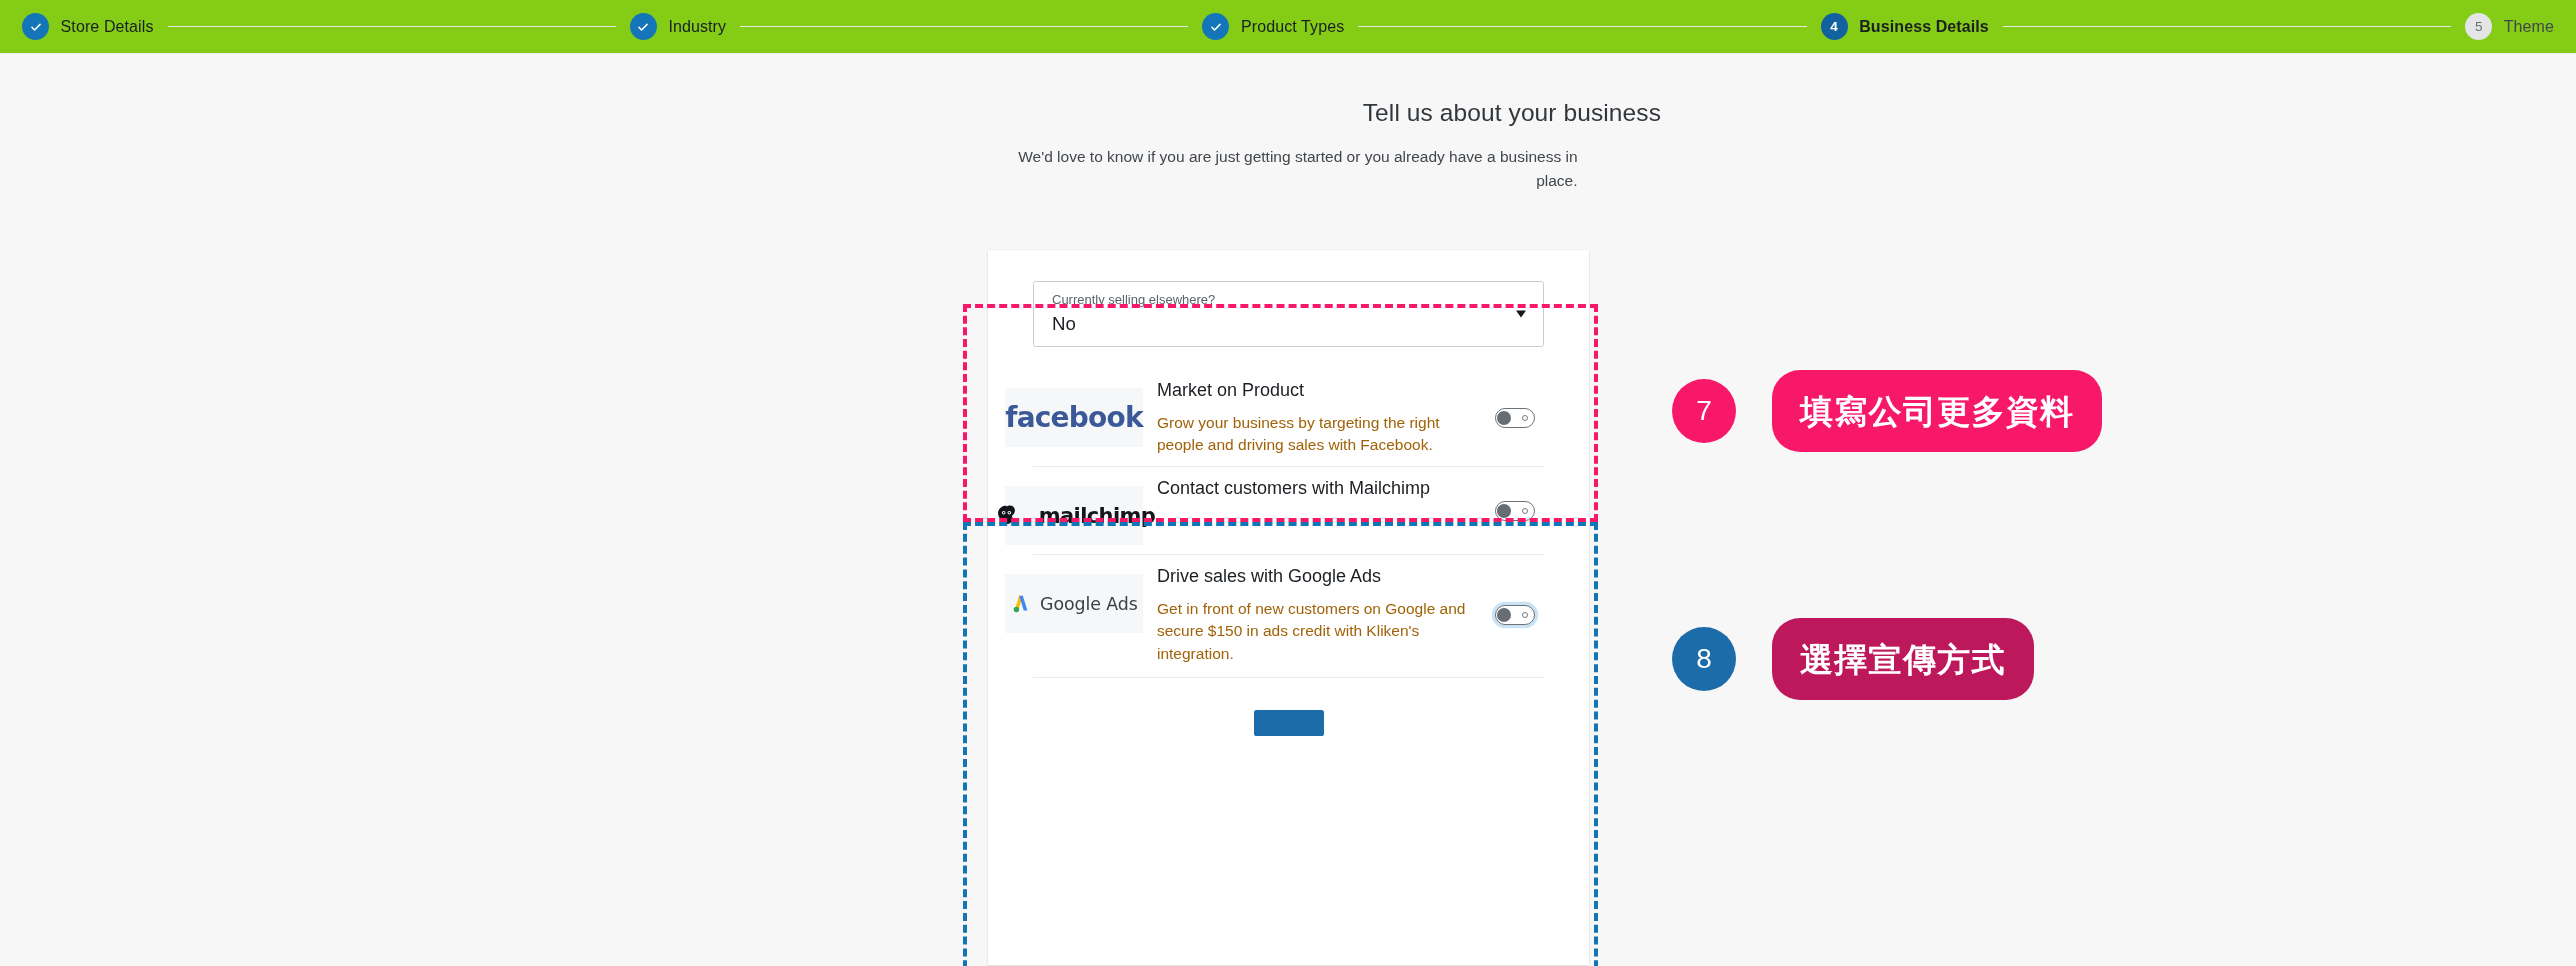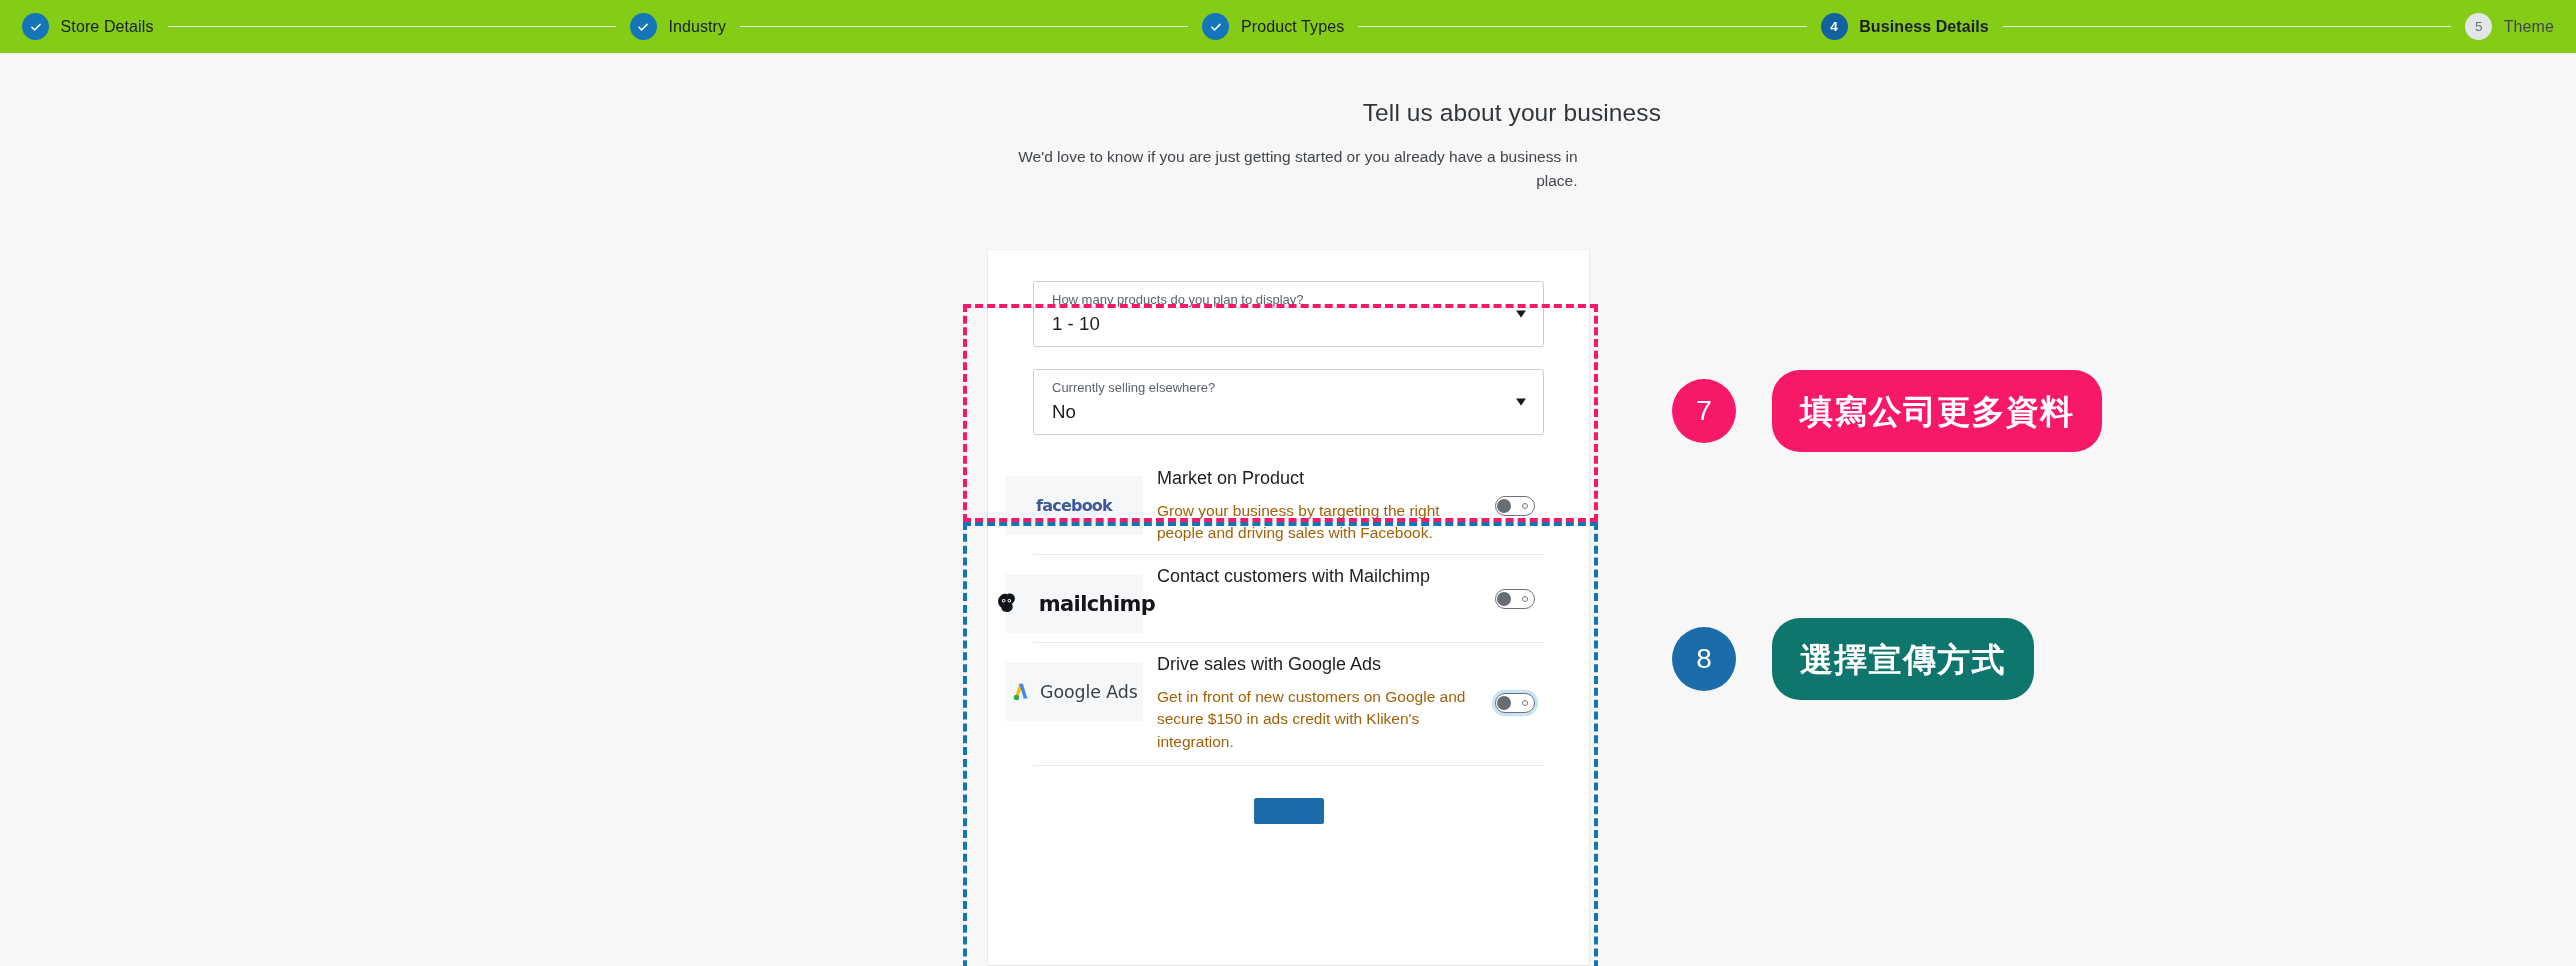--- a/index.html
+++ b/index.html
@@ -178,21 +178,21 @@
     background: #f6f7f8;
     flex: 0 0 auto;
     display: flex;
     align-items: center;
     justify-content: center;
     margin-top: 9px;
     margin-left: -28px;
   }
   .logo-facebook {
     font-family: "DejaVu Sans", sans-serif;
-    font-size: 16px;
+    font-size: 28px;
     font-weight: 700;
     color: #3b5998;
     letter-spacing: -0.8px;
   }
   .logo-mailchimp {
     display: flex;
     align-items: center;
     gap: 19px;
   }
   .logo-mailchimp .mc-text {
@@ -341,21 +341,21 @@
     line-height: 1;
     white-space: nowrap;
     font-family: "DejaVu Sans", sans-serif;
     border-radius: 28px;
   }
   .callout-7 { left: 1672px; top: 316px; }
   .callout-7 .callout-badge { background: #f8186a; }
   .callout-7 .callout-label { background: #f8186a; }
   .callout-8 { left: 1672px; top: 564px; }
   .callout-8 .callout-badge { background: #1b6ca8; }
-  .callout-8 .callout-label { background: #0f766e; text-align: right; }
+  .callout-8 .callout-label { background: #be185d; text-align: right; }
 </style>
 </head>
 <body>
 
 <div class="stepper-bar">
 
   <div class="step">
     <span class="step-marker done">
       <svg class="check-glyph" viewBox="0 0 24 24" aria-hidden="true">
         <path d="M5 12.5l4.5 4.5L19 7.5" fill="none" stroke="#ffffff" stroke-width="2.6" stroke-linecap="round" stroke-linejoin="round"></path>
@@ -401,25 +401,20 @@
 <div class="main-area">
 
   <div class="headline-block">
     <h1 class="headline">Tell us about your business</h1>
     <p class="subhead">We'd love to know if you are just getting started or you already have a business in place.</p>
   </div>
 
   <div class="form-card">
     <div class="card-inner">
 
-      <div class="select-field">
-        <div class="select-label">How many products do you plan to display?</div>
-        <div class="select-value">1 - 10</div>
-        <span class="caret"></span>
-      </div>
 
       <div class="select-field">
         <div class="select-label">Currently selling elsewhere?</div>
         <div class="select-value">No</div>
         <span class="caret"></span>
       </div>
 
       <div class="integration">
         <div class="logo-box">
           <span class="logo-facebook">facebook</span>

